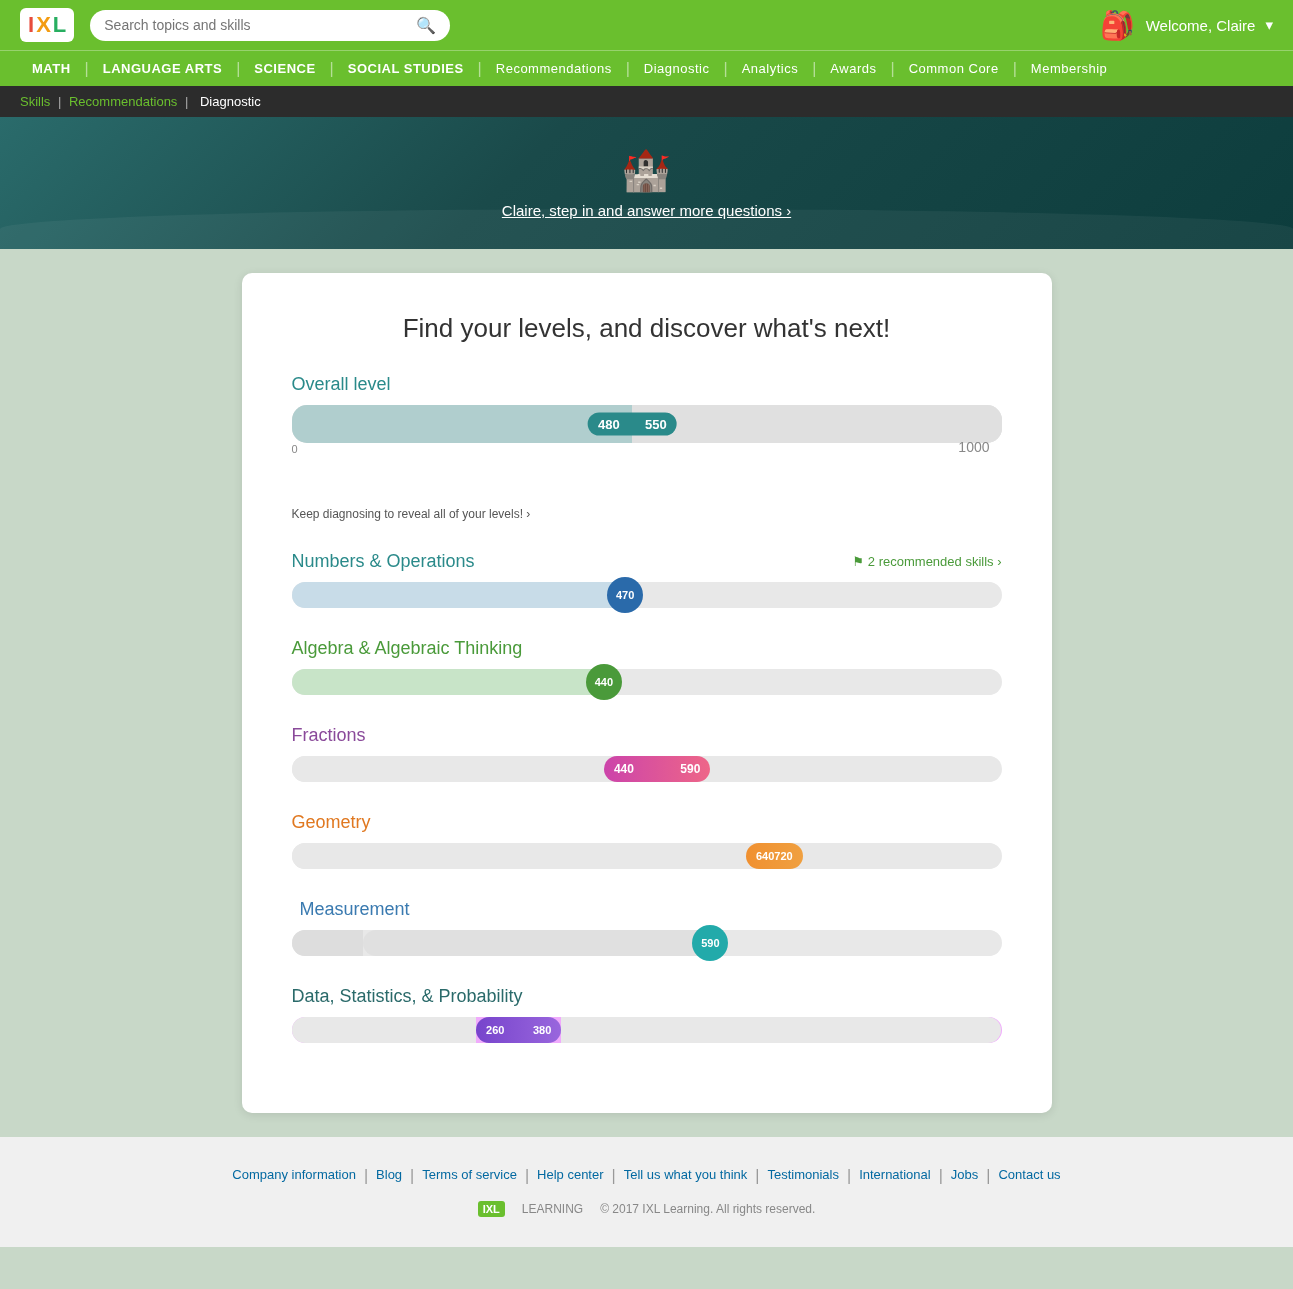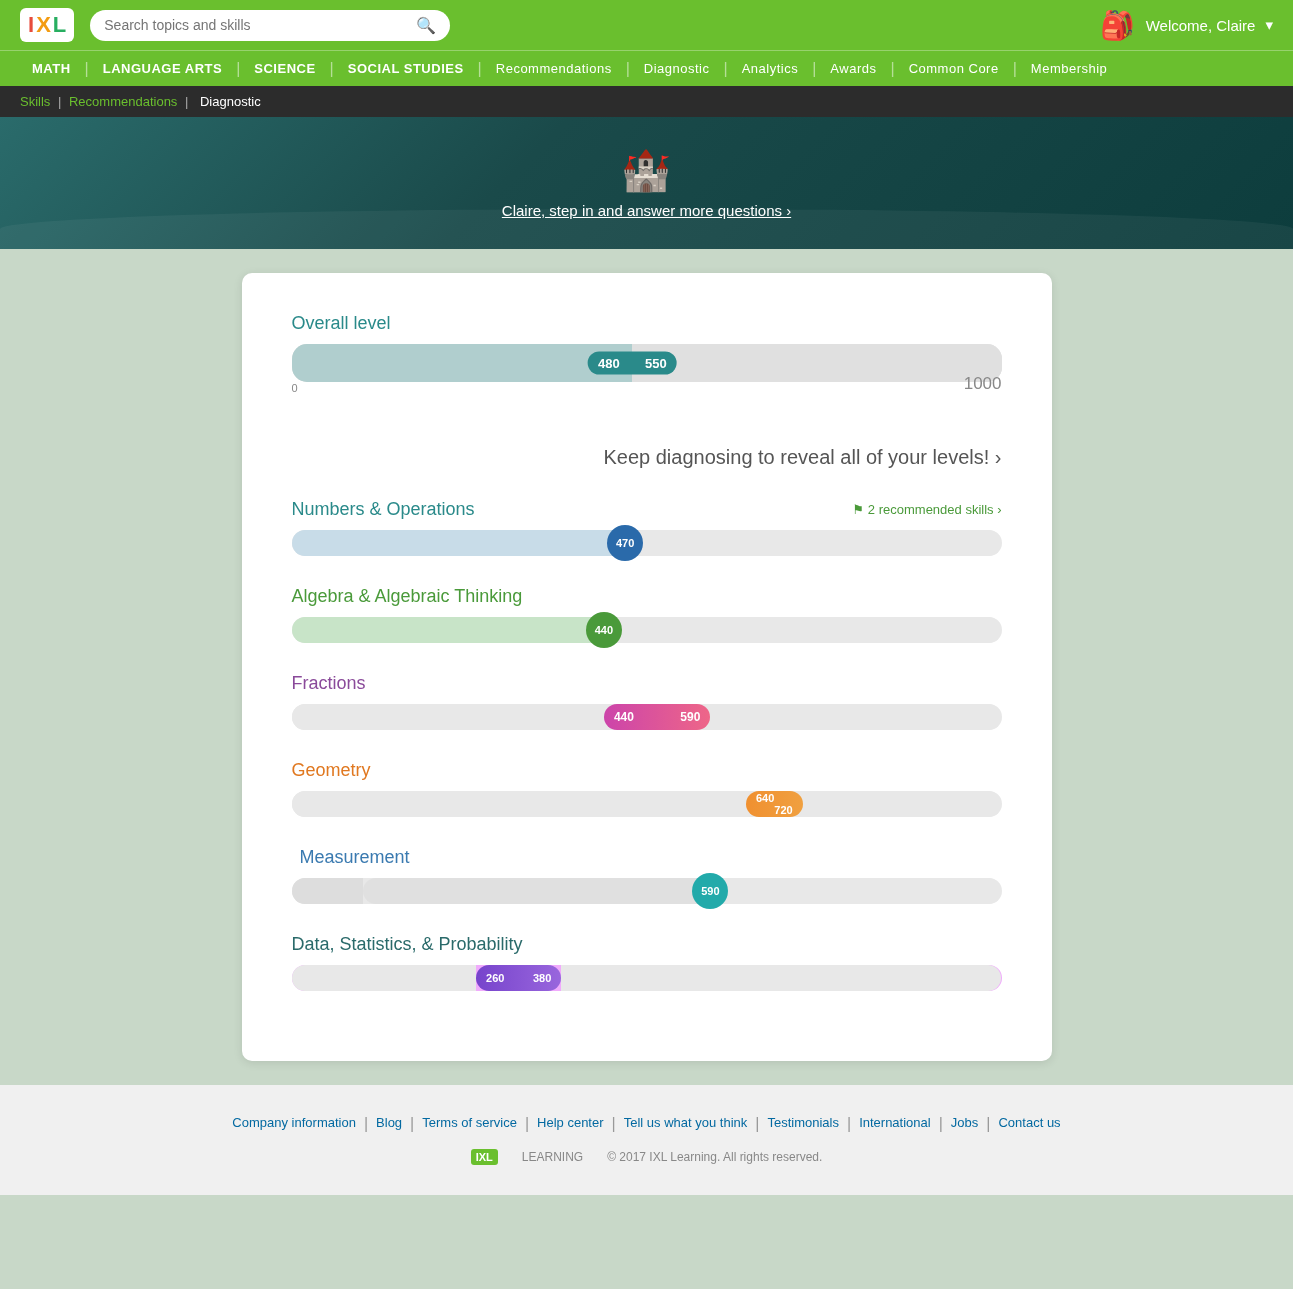--- a/index.html
+++ b/index.html
@@ -187,29 +187,29 @@
     .bar-min-label {
       position: absolute;
       bottom: -20px;
       left: 0;
       font-size: 11px;
       color: #888;
     }
     .bar-max-label {
       position: absolute;
       bottom: -20px;
-      right: 0;
-      font-size: 17px;
+      right: 12px;
+      font-size: 14px;
       color: #888;
     }
 
     .keep-diagnosing {
-      text-align: right;
+      text-align: left;
       color: #555;
-      font-size: 20px;
+      font-size: 12px;
       margin-top: 24px;
       margin-bottom: 30px;
     }
     .keep-diagnosing a { color: #555; text-decoration: none; }
 
     
     .cat-bar-wrap {
       position: relative;
       margin-bottom: 8px;
     }
@@ -287,21 +287,21 @@
       font-size: 13px;
       padding: 0 8px;
     }
     .footer-links .sep { color: #999; }
     .footer-logo {
       font-size: 12px;
       color: #888;
       display: flex;
       align-items: center;
       justify-content: center;
-      gap: 24px;
+      gap: 17px;
     }
     .ixl-small {
       background: #6abf2e;
       color: white;
       font-weight: bold;
       font-size: 11px;
       padding: 2px 5px;
       border-radius: 3px;
     }
   </style>
@@ -356,20 +356,21 @@
 </div>
 
 <div class="hero-banner">
   <span class="castle-icon">🏰</span>
   <p>
     <a href="#">Claire, step in and answer more questions ›</a>
   </p>
 </div>
 
 <div class="main-content">
+  <h1 class="page-title">Find your levels, and discover what's next!</h1>
 
   <div class="level-section">
     <div class="level-header">
       <span class="level-name teal">Overall level</span>
     </div>
     <div class="overall-bar">
       <div class="overall-track">
 
         <div style="width:48%;background:#b0cece;border-radius:15px 0 0 15px;"></div>
         <div style="flex:1;background:#e0e0e0;border-radius:0 15px 15px 0;"></div>
@@ -435,21 +436,21 @@
     </div>
   </div>
 
   <div class="level-section">
     <div class="level-header">
       <span class="level-name orange">Geometry</span>
     </div>
     <div class="cat-bar-wrap">
       <div class="cat-bar-track" style="background:#e8e8e8;">
         <div class="cat-bar-fill" style="left:0;width:64%;background:#e8e8e8;border-radius:13px 0 0 13px;"></div>
-        <div class="range-bubble" style="left:64%;width:8%;background:linear-gradient(90deg,#f09030,#f0a040);flex-direction:column;">
+        <div class="range-bubble" style="left:64%;width:8%;background:linear-gradient(90deg,#f09030,#f0a040);">
           <span style="margin-right:auto;font-size:11px;">640</span>
           <span style="margin-left:auto;font-size:11px;">720</span>
         </div>
         <div class="cat-bar-fill" style="left:72%;width:28%;background:#e8e8e8;border-radius:0 13px 13px 0;"></div>
       </div>
     </div>
   </div>
 
   <div class="level-section">
     <div class="level-header">

